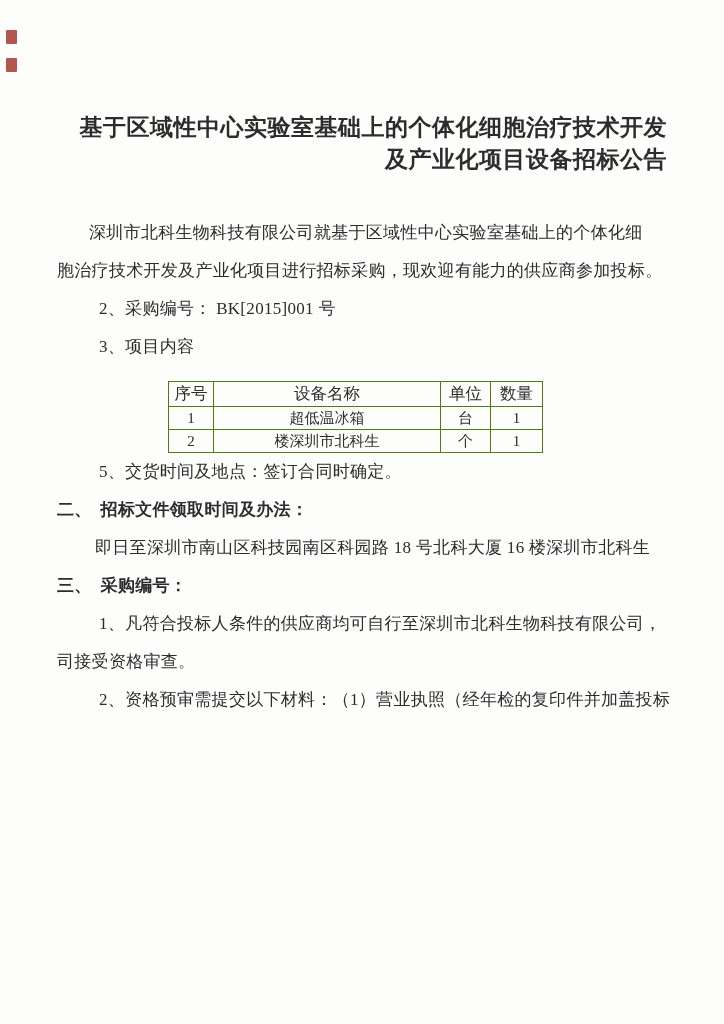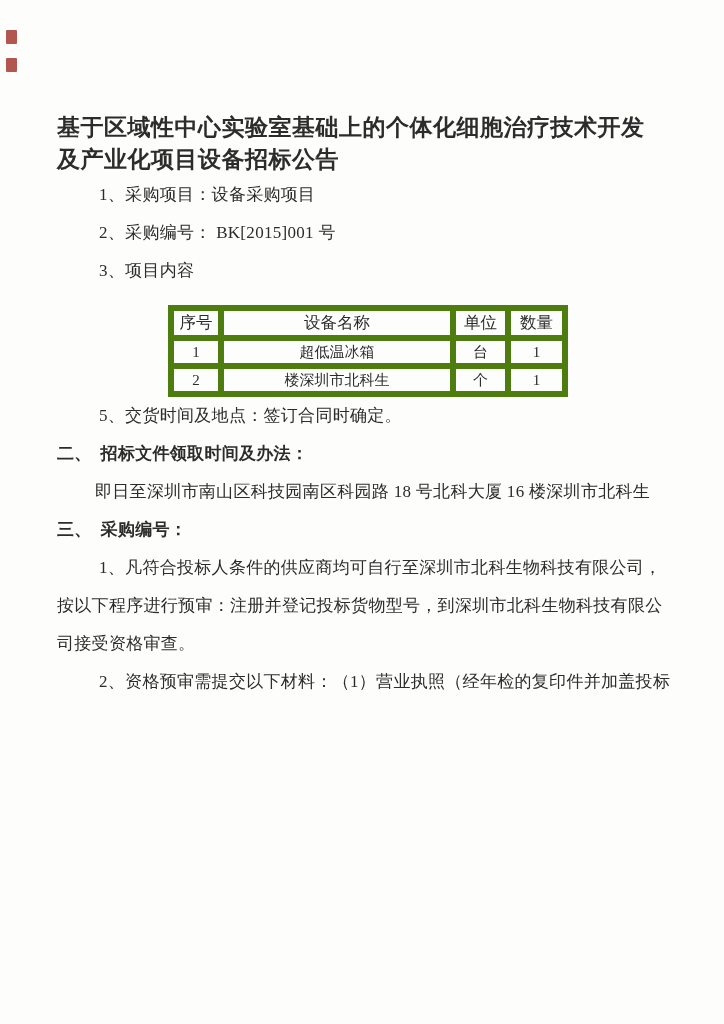--- a/index.html
+++ b/index.html
@@ -26,21 +26,21 @@
   .stamp-1 { top: 30px; }
   .stamp-2 { top: 58px; }
   .content {
     position: absolute;
     top: 0; left: 0; right: 0; bottom: 0;
     padding: 0 57px;
   }
   .doc-title {
     margin: 0;
     padding-top: 112px;
-    text-align: left;
+    text-align: right;
     font-size: 23px;
     font-weight: bold;
     line-height: 32px;
     letter-spacing: 0.5px;
     white-space: nowrap;
   }
   .doc-title-2 { padding-top: 0; }
   .line {
     font-size: 17px;
     line-height: 38px;
@@ -54,21 +54,21 @@
   .indent-hang { padding-left: 38px; }
   .heading { font-weight: bold; }
   .h-num { display: inline-block; margin-right: 9px; }
   .equip-table {
     border-collapse: collapse;
     margin: 15px 0 0 111px;
     table-layout: fixed;
     width: 370px;
   }
   .equip-table th, .equip-table td {
-    border: 6px solid #4d7c0f;
+    border: 1px solid #4d7c0f;
     padding: 0;
     text-align: center;
     font-weight: normal;
     overflow: hidden;
   }
   .equip-table th { height: 24px; font-size: 16.5px; }
   .equip-table td { height: 22px; font-size: 15px; }
   .c-no   { width: 44px; }
   .c-name { width: 226px; }
   .c-unit { width: 49px; }
@@ -80,23 +80,24 @@
 
 <div class="page">
   <div class="stamp stamp-1"></div>
   <div class="stamp stamp-2"></div>
 
   <div class="content">
 
     <h1 class="doc-title">基于区域性中心实验室基础上的个体化细胞治疗技术开发</h1>
     <h1 class="doc-title doc-title-2">及产业化项目设备招标公告</h1>
 
+    <div class="line indent-first body-start">深圳市北科生物科技有限公司就基于区域性中心实验室基础上的个体化细</div>
+    <div class="line">胞治疗技术开发及产业化项目进行招标采购，现欢迎有能力的供应商参加投标。</div>
 
 
-    <div class="line indent-item">1、采购项目：设备采购项目</div>
     <div class="line indent-item">2、采购编号： BK[2015]001 号</div>
     <div class="line indent-item">3、项目内容</div>
 
     <table class="equip-table">
       <thead>
         <tr>
           <th class="c-no">序号</th>
           <th class="c-name">设备名称</th>
           <th class="c-unit">单位</th>
           <th class="c-qty">数量</th>
@@ -120,18 +121,17 @@
 
     <div class="line indent-item">5、交货时间及地点：签订合同时确定。</div>
 
     <div class="line heading"><span class="h-num">二、</span><span>招标文件领取时间及办法：</span></div>
 
     <div class="line indent-hang">即日至深圳市南山区科技园南区科园路 18 号北科大厦 16 楼深圳市北科生</div>
 
     <div class="line heading"><span class="h-num">三、</span><span>采购编号：</span></div>
 
     <div class="line indent-item">1、凡符合投标人条件的供应商均可自行至深圳市北科生物科技有限公司，</div>
-    <div class="line">按以下程序进行预审：注册并登记投标货物型号，到深圳市北科生物科技有限公</div>
     <div class="line">司接受资格审查。</div>
     <div class="line indent-item">2、资格预审需提交以下材料：（1）营业执照（经年检的复印件并加盖投标</div>
 
   </div>
 </div>
 
 </body></html>

